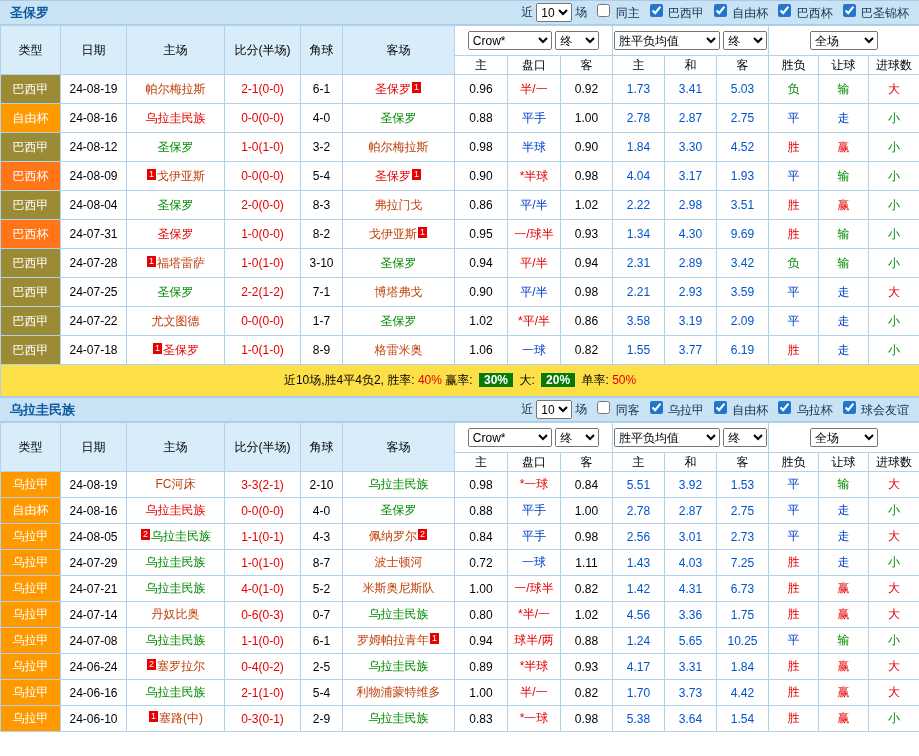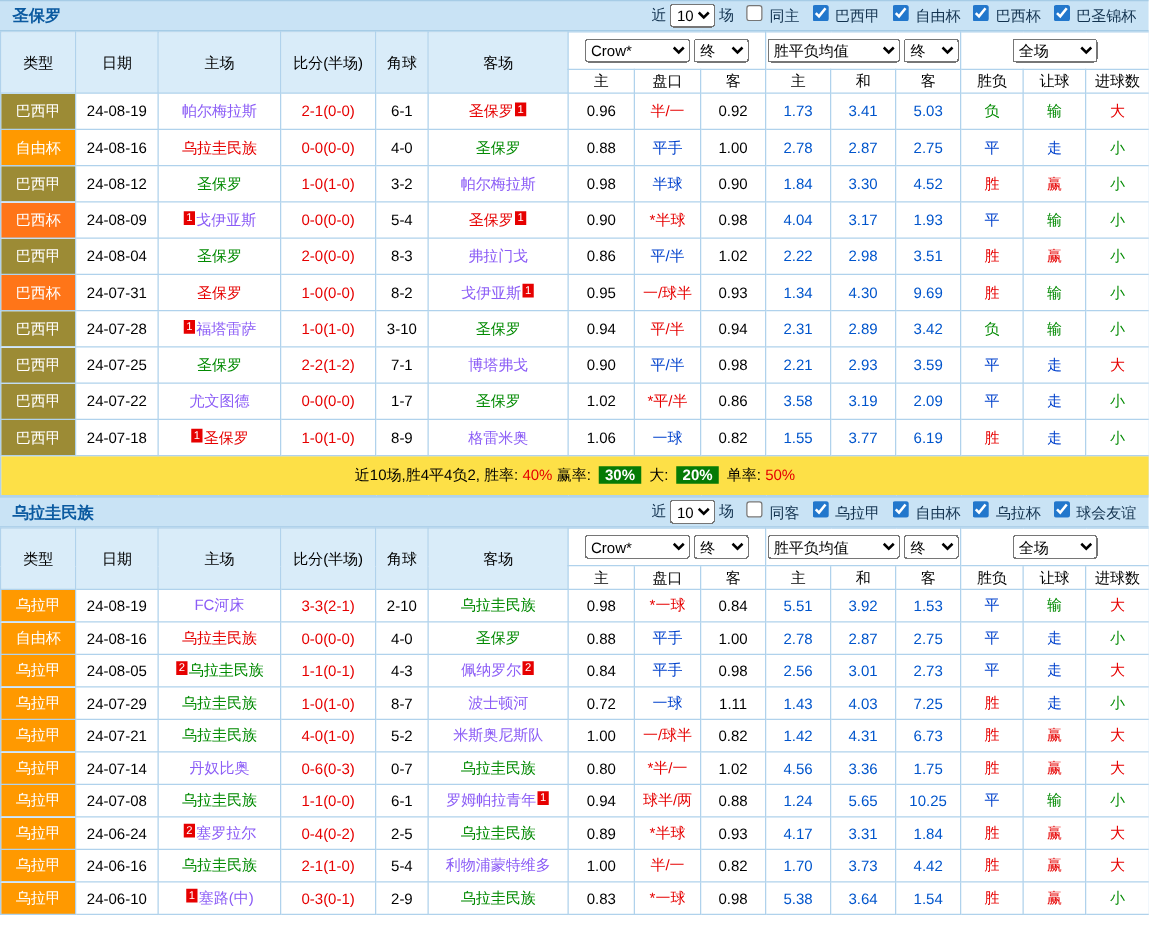--- a/index.html
+++ b/index.html
@@ -20,41 +20,41 @@
   .rdot { width:10px; height:10px; border:1px solid #fff; border-radius:50%; display:inline-block; background:transparent; }
   .rdot.on { background:#fff; }
   
   .section-bar {
     height:25px; background:#c9e3f5;
     border-top:1px solid #a6cce6; border-bottom:1px solid #a6cce6;
     display:flex; align-items:center; padding:0 10px;
   }
   .section-bar .team-name { color:#0b5aa0; font-weight:bold; font-size:13px; }
   .filters { margin-left:auto; display:flex; align-items:center; gap:3px; color:#12324f; }
-  .filters select { font-size:12px; height:19px;text-align:center; }
+  .filters select { font-size:12px; height:19px; }
   .filters input[type=checkbox]{ width:13px; height:13px; margin:0 2px 0 7px; accent-color:#2277cc; }
   
   table { width:919px; border-collapse:collapse; table-layout:fixed; }
   th,td {
     border:1px solid #b0d2ec; text-align:center; padding:0 1px;
     overflow:hidden; white-space:nowrap; font-weight:normal; font-size:12px;
   }
   thead tr.top th { height:30px; }
   thead tr.sub th { height:19px; background:#fff; }
   thead .grp { background:#d9ecf9; }
   thead .ctrl { background:#fff; }
   thead select { font-size:12px; height:19px; max-width:100%; }
   .sel-odds { width:84px; } .sel-final { width:44px; } .sel-euro { width:106px; } .sel-scope { width:68px; }
   tbody tr { height:29px; background:#fff; }
   .tbl-s2 tbody tr { height:26px; }
   .league-cell { color:#fff; }
   .c-red   { color:#e60000; }
   .c-green { color:#028a02; }
   .c-blue  { color:#0041cc; }
-  .c-black { color:#8b5cf6; }
+  .c-black { color:#c2410c; }
   .euro    { color:#0055cc; }
   .rank-badge {
     display:inline-block; background:#e60000; color:#fff; font-size:9px;
     line-height:11px; padding:0 2px; vertical-align:3px; margin:0 1px;
   }
   tfoot td { height:32px; background:#fde047; }
   .rate-box { display:inline-block; background:#067a06; color:#fff; font-weight:bold; padding:0 5px; margin:0 3px; }
 </style>
 </head>
 <body>

